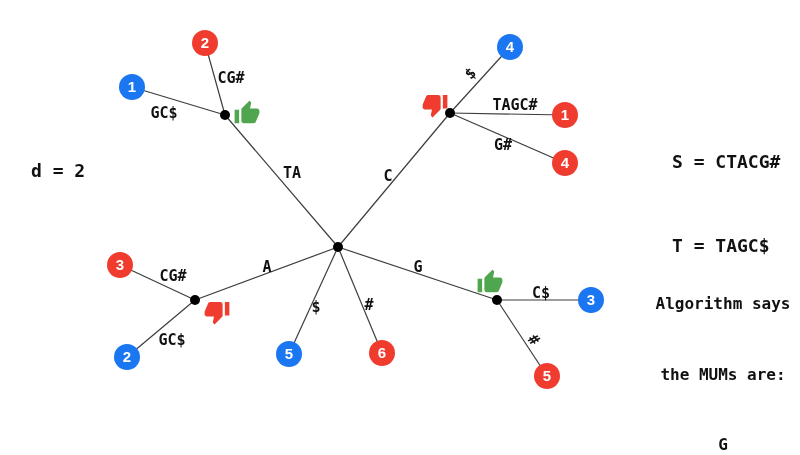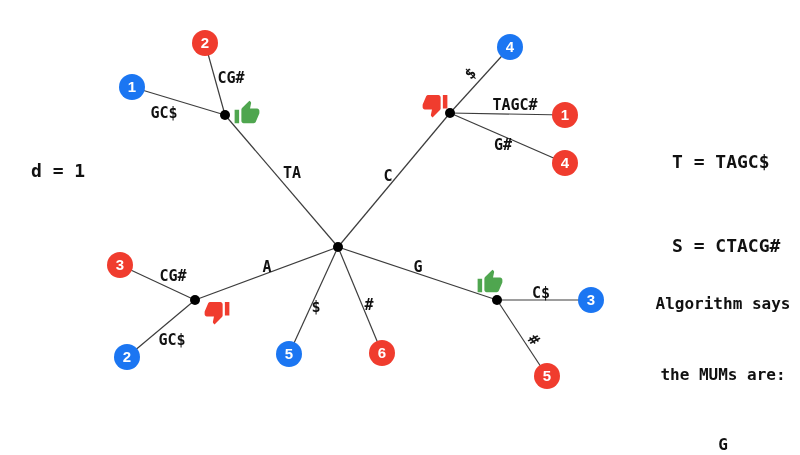--- a/index.html
+++ b/index.html
@@ -124,25 +124,25 @@
         <path d="M15 3H6c-.83 0-1.54.5-1.84 1.22l-3.02 7.05c-.09.23-.14.47-.14.73v2c0 1.1.9 2 2 2h6.31l-.95 4.57-.03.32c0 .41.17.79.44 1.06L9.83 23l6.59-6.59c.36-.36.58-.86.58-1.41V5c0-1.1-.9-2-2-2zm4 0v12h4V3h-4z" fill="#f03c2e"></path>
       </g>
       <g transform="translate(203.5 298.5) scale(1.125)">
         <path d="M15 3H6c-.83 0-1.54.5-1.84 1.22l-3.02 7.05c-.09.23-.14.47-.14.73v2c0 1.1.9 2 2 2h6.31l-.95 4.57-.03.32c0 .41.17.79.44 1.06L9.83 23l6.59-6.59c.36-.36.58-.86.58-1.41V5c0-1.1-.9-2-2-2zm4 0v12h4V3h-4z" fill="#f03c2e"></path>
       </g>
       <g transform="translate(476.5 268.5) scale(1.125)">
         <path d="M1 21h4V9H1v12zM23 10c0-1.1-.9-2-2-2h-6.31l.95-4.57.03-.32c0-.41-.17-.79-.44-1.06L14.17 1 7.58 7.59C7.22 7.95 7 8.45 7 9v10c0 1.1.9 2 2 2h9c.83 0 1.54-.5 1.84-1.22l3.02-7.05c.09-.23.14-.47.14-.73v-2z" fill="#4fa64f"></path>
       </g>
     </svg>
 
-  <div class="d-label">d = 1</div>
+  <div class="d-label">d = 2</div>
 
   <div class="strings-block">
+    <div>S = CTACG#</div>
     <div>T = TAGC$</div>
-    <div>S = CTACG#</div>
   </div>
 
   <div class="algo-block">
     <div>Algorithm says</div>
     <div>the MUMs are:</div>
     <div>G</div>
     
   </div>
 
 </div>

